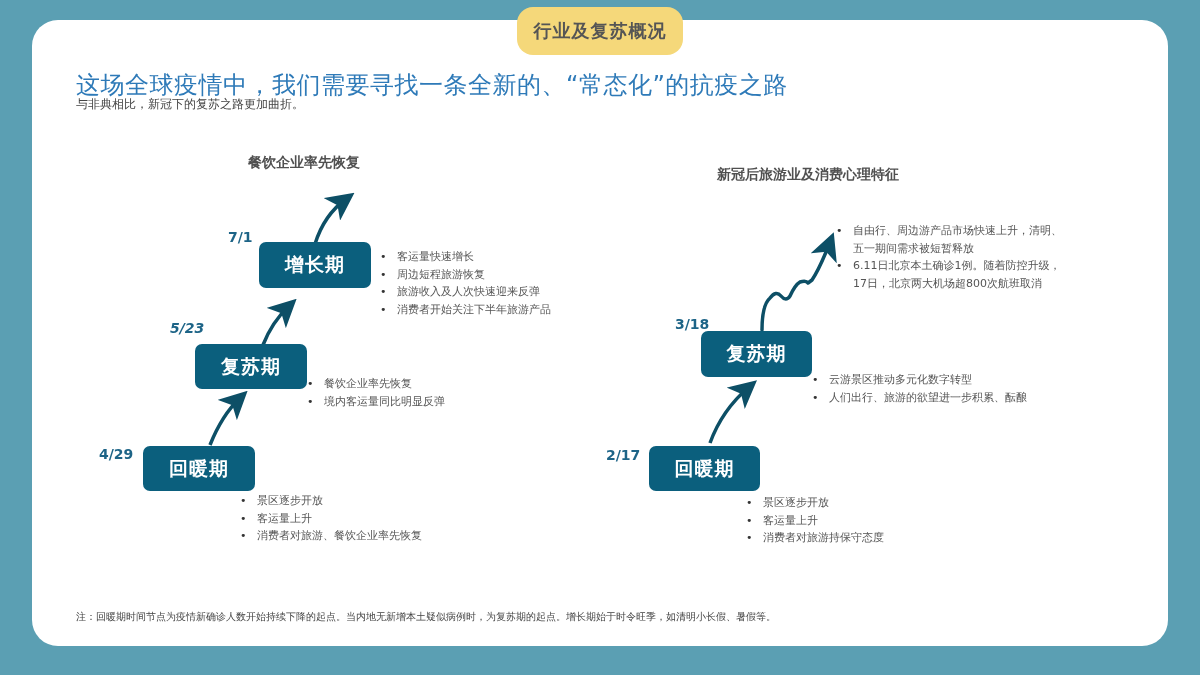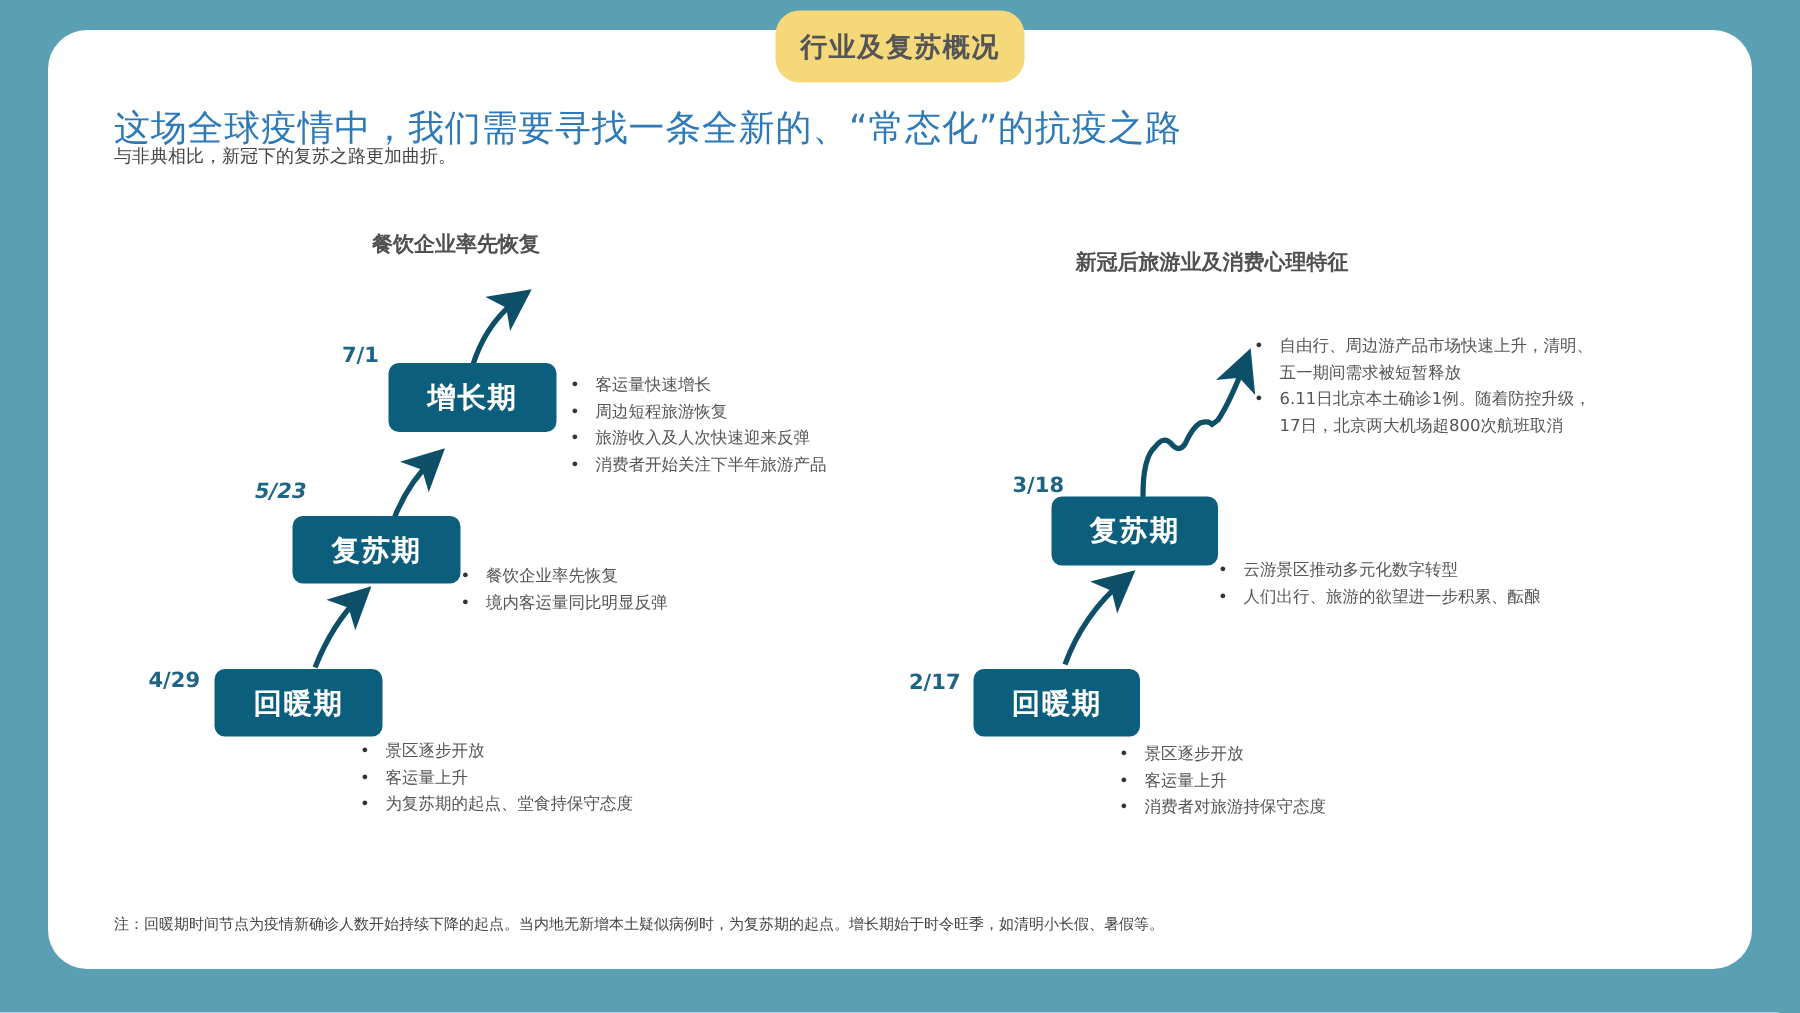--- a/index.html
+++ b/index.html
@@ -136,21 +136,21 @@
   </g>
 </svg>
 
 <div class="diagram-title" style="left:248px; top:154px;">餐饮企业率先恢复</div>
 
 <div class="date" style="left:99px; top:446px;">4/29</div>
 <div class="stage" style="left:143px; top:446px; width:112px; height:45px;">回暖期</div>
 <ul class="bullets" style="left:240px; top:492px;">
   <li>景区逐步开放</li>
   <li>客运量上升</li>
-  <li>为复苏期的起点、堂食持保守态度</li>
+  <li>消费者对旅游、餐饮企业率先恢复</li>
 </ul>
 
 <div class="date" style="left:170px; top:320px;font-style:italic;">5/23</div>
 <div class="stage" style="left:195px; top:344px; width:112px; height:45px;">复苏期</div>
 <ul class="bullets" style="left:307px; top:375px;">
   <li>餐饮企业率先恢复</li>
   <li>境内客运量同比明显反弹</li>
 </ul>
 
 <div class="date" style="left:228px; top:229px;">7/1</div>

